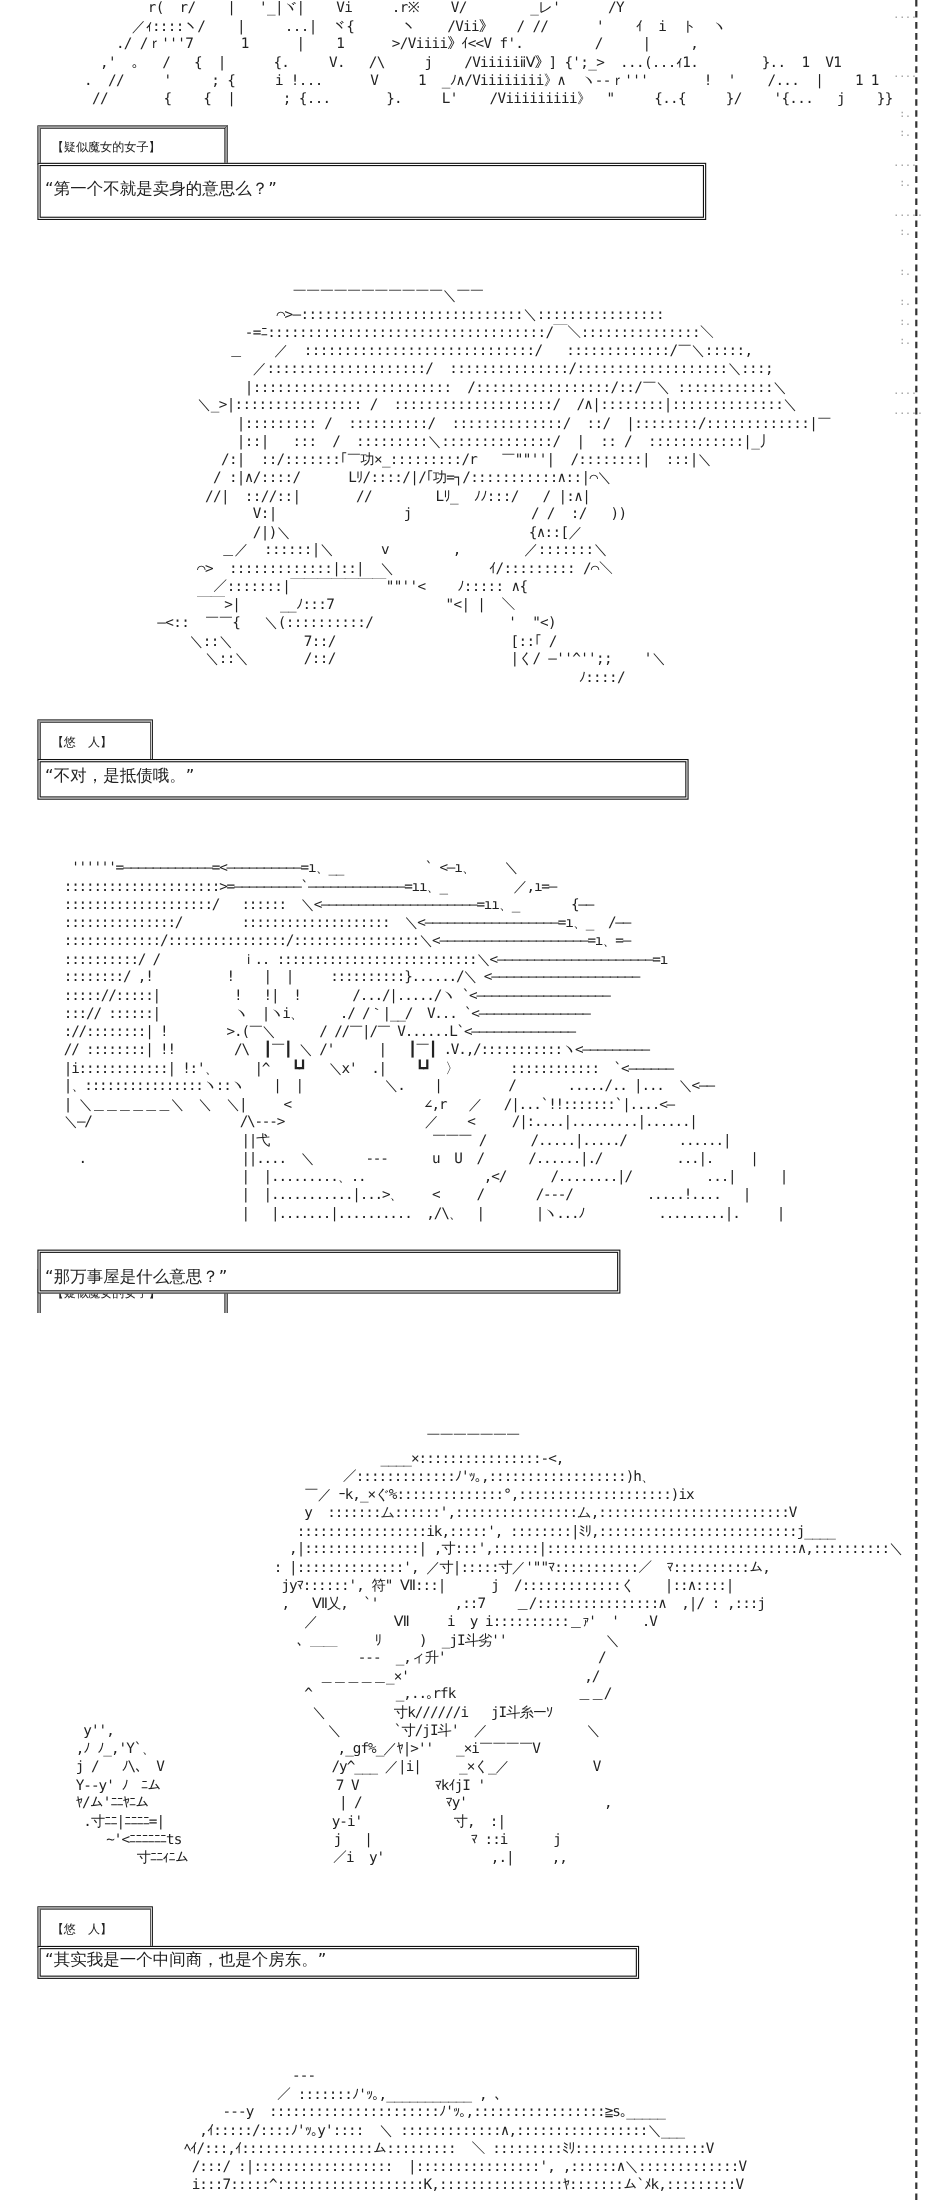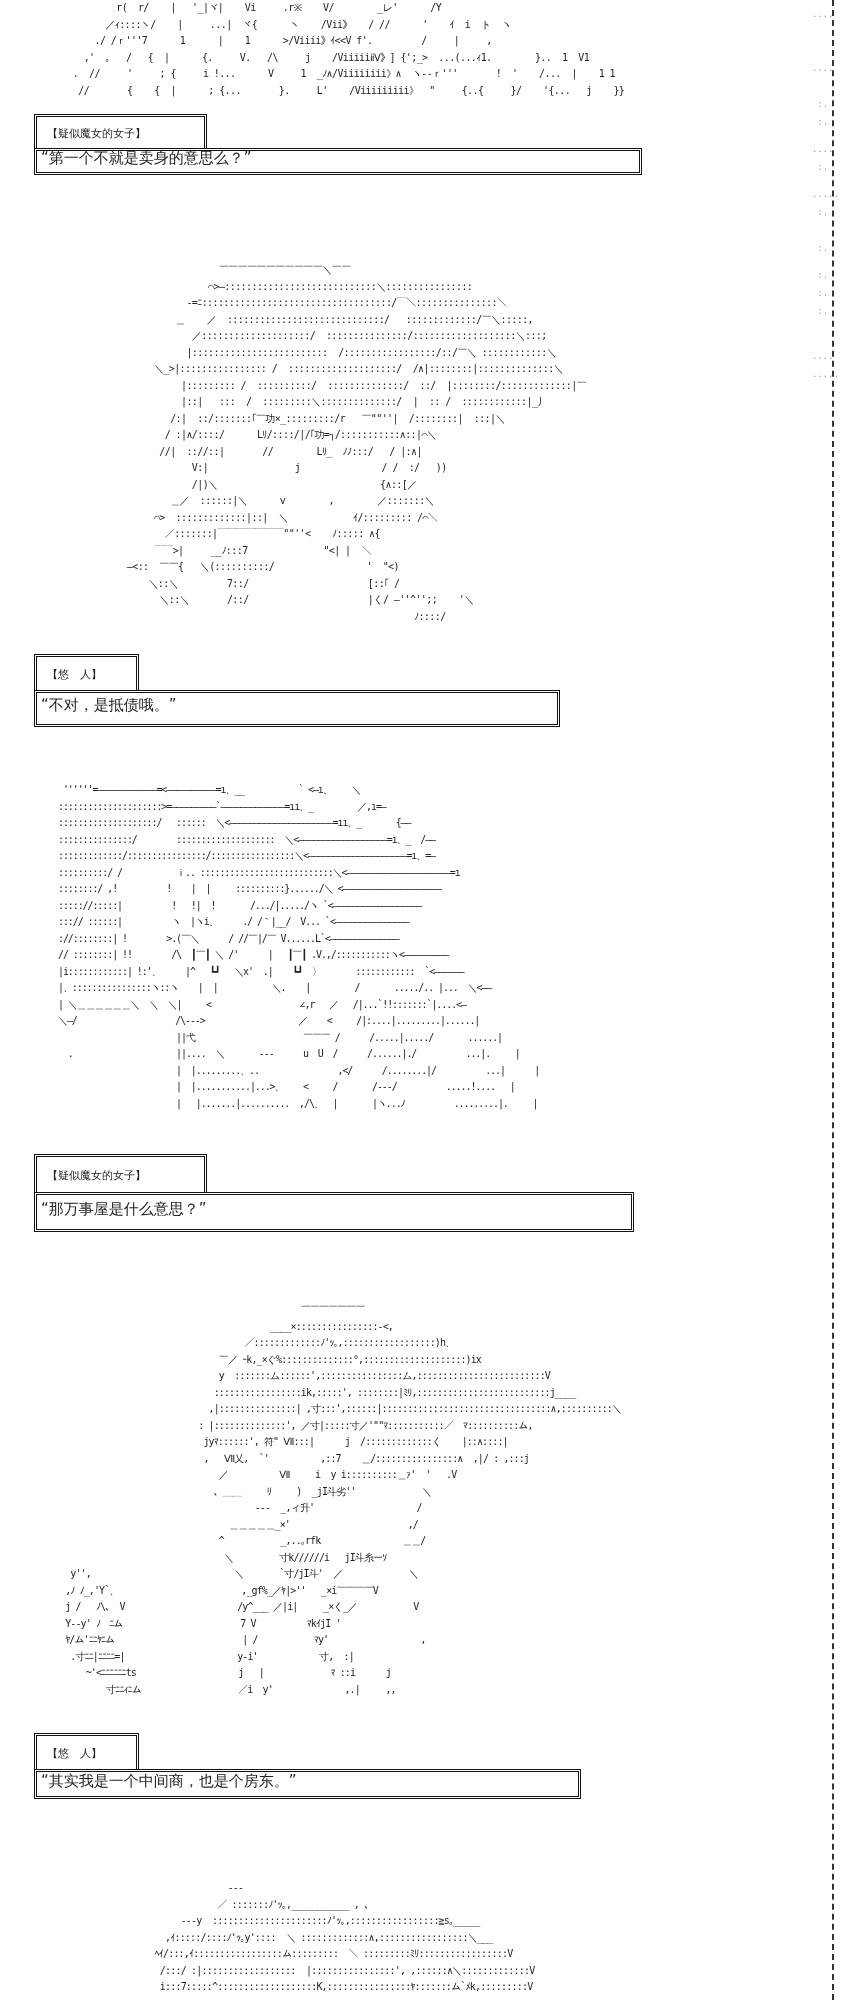--- a/index.html
+++ b/index.html
@@ -1,19 +1,19 @@
 <!DOCTYPE html>
 <html><head>
 <meta charset="utf-8">
 <style>
   html, body { margin:0; padding:0; background:#ffffff; }
   body { width:845px; height:2000px; position:relative; overflow:hidden;
          font-family:"DejaVu Sans", sans-serif; color:#1a1a1a; }
   .aa { position:absolute; margin:0; white-space:pre;
-        font-family:"DejaVu Sans Mono", monospace; font-size:10px; line-height:16.5px;
+        font-family:"DejaVu Sans Mono", monospace; font-size:13px; line-height:16.5px;
         color:#222; letter-spacing:-0.6px; }
   .namebox { position:absolute; border:3px double #111; border-bottom:none;
              box-sizing:border-box; font-size:11px; color:#222; background:#fff;
              display:flex; align-items:center; padding-left:10px; }
   .dialog { position:absolute; border:3px double #111; box-sizing:border-box;
             font-size:15px; color:#222; padding-left:4px; display:flex; align-items:center;
             background:#fff; }
   .dialog span { position:relative; top:-3px; }
   .rule { position:absolute; left:832px; top:0; width:0; height:2000px;
           border-left:2px dashed #333; }
@@ -25,21 +25,21 @@
 
 <pre class="aa" style="left:62px; top:0px;">          r(  r/    |   '_|ヾ|    Vi     .r※    V/        _レ'      /Y
         ／ｨ::::ヽ/    |     ...|  ヾ{      ヽ    /Vii》   / //      '    ｲ  i  ト  ヽ
       ./ /ｒ'''7      1      |    1      &gt;/Viiii》ｲ&lt;&lt;V f'.         /     |     ,
     ,'  ｡   /   {  |      {.     V.   /\     j    /ViiiiiⅱⅤ》] {';_&gt;  ...(...ｨ1.        }..  1  V1
   .  //     '     ; {     i !...      V     1  _ﾉ∧/Viiiiiiii》∧  ヽ--ｒ'''       !  '    /...  |    1 1
    //       {    {  |      ; {...       }.     L'    /Viiiiiiiii》  "     {..{     }/    '{...   j    }}</pre>
 <div class="namebox" style="left:34px; top:114px; width:173px; height:36px;">
   <span>【疑似魔女的女子】</span>
 </div>
-<div class="dialog" style="left:34px; top:148px; width:608px; height:27px;">
+<div class="dialog" style="left:34px; top:148px; width:608px; height:52px;">
   <span>“第一个不就是卖身的意思么？”</span>
 </div>
 
 <pre class="aa" style="left:78px; top:262px;">                          ￣￣￣￣￣￣￣￣￣￣￣＼￣￣
                         ⌒&gt;―::::::::::::::::::::::::::::＼::::::::::::::::
                     -=ﾆ:::::::::::::::::::::::::::::::::::/￣＼:::::::::::::::＼
                   ＿    ／  :::::::::::::::::::::::::::::/   :::::::::::::/￣＼:::::,
                      ／::::::::::::::::::::/  :::::::::::::::/:::::::::::::::::::＼:::;
                     |:::::::::::::::::::::::::  /:::::::::::::::::/::/￣＼ ::::::::::::＼
               ＼_&gt;|:::::::::::::::: /  ::::::::::::::::::::/  /∧|::::::::|::::::::::::::＼
@@ -54,21 +54,21 @@
               ⌒&gt;  :::::::::::::|::|  ＼            ｲ/::::::::: /⌒＼
                 ／:::::::|￣￣￣￣￣￣￣""''&lt;    ﾉ::::: ∧{
               ￣￣&gt;|     __ﾉ:::7              "&lt;| |  ＼
          ―&lt;::  ￣￣{   ＼(::::::::::/                 '  "&lt;)
              ＼::＼         7::/                      [::｢ /
                ＼::＼       /::/                      |く/ ―''^'';;    '＼
                                                               ﾉ::::/</pre>
 <div class="namebox" style="left:34px; top:654px; width:105px; height:38px;">
   <span>【悠　人】</span>
 </div>
-<div class="dialog" style="left:34px; top:690px; width:526px; height:37px;text-align:center;">
+<div class="dialog" style="left:34px; top:690px; width:592px; height:37px;text-align:center;">
   <span>“不对，是抵债哦。”</span>
 </div>
 
 <pre class="aa" style="left:58px; top:782px; letter-spacing:-1.1px;"> ''''''=――――――――――――=&lt;――――――――――=ı、__           ` &lt;―ı、    ＼
 :::::::::::::::::::::&gt;=―――――――――`―――――――――――――=ıı、_         ／,ı=―
 ::::::::::::::::::::/   ::::::  ＼&lt;―――――――――――――――――――――=ıı、_       {――
 :::::::::::::::/        ::::::::::::::::::::  ＼&lt;――――――――――――――――――=ı、_  /――
 :::::::::::::/::::::::::::::::/:::::::::::::::::＼&lt;――――――――――――――――――――=ı、=―
 ::::::::::/ /           ｉ.. :::::::::::::::::::::::::::＼&lt;―――――――――――――――――――――=ı
 ::::::::/ ,!          !    |  |     ::::::::::}....../＼ &lt;――――――――――――――――――――
@@ -81,21 +81,21 @@
 | ＼＿＿＿＿＿＿＼  ＼  ＼|     &lt;                  ∠,r   ／   /|...`!!:::::::`|....&lt;―
 ＼―/                    /\---&gt;                   ／    &lt;     /|:....|.........|......|
                         ||弋                      ￣￣￣ /      /.....|...../       ......|
   .                     ||....  ＼       ---      u  U  /      /......|./          ...|.     |
                         |  |.........、..                ,&lt;/      /........|/          ...|      |
                         |  |...........|...&gt;、    &lt;     /       /---/          .....!....   |
                         |   |.......|..........  ,/\、  |       |ヽ...ﾉ          .........|.     |</pre>
 <div class="namebox" style="left:34px; top:1154px; width:173px; height:40px;">
   <span>【疑似魔女的女子】</span>
 </div>
-<div class="dialog" style="left:34px; top:1192px; width:600px; height:40px;">
+<div class="dialog" style="left:34px; top:1136px; width:530px; height:40px;align-items:flex-end;">
   <span>“那万事屋是什么意思？”</span>
 </div>
 
 <pre class="aa" style="left:55px; top:1302px; letter-spacing:-0.9px;">                                                ￣￣￣￣￣￣￣
                                           ____×::::::::::::::::-&lt;,
                                      ／:::::::::::::ﾉ'ｯ｡,::::::::::::::::::)h、
                                 ￣／ ｰk,_×ぐ%::::::::::::::°,::::::::::::::::::::)ix
                                 y  :::::::ム::::::',::::::::::::::::ム,:::::::::::::::::::::::::V
                                :::::::::::::::::ik,:::::', ::::::::|ﾐﾘ,::::::::::::::::::::::::::j____
                               ,|:::::::::::::::| ,寸:::',::::::|:::::::::::::::::::::::::::::::::∧,::::::::::＼

